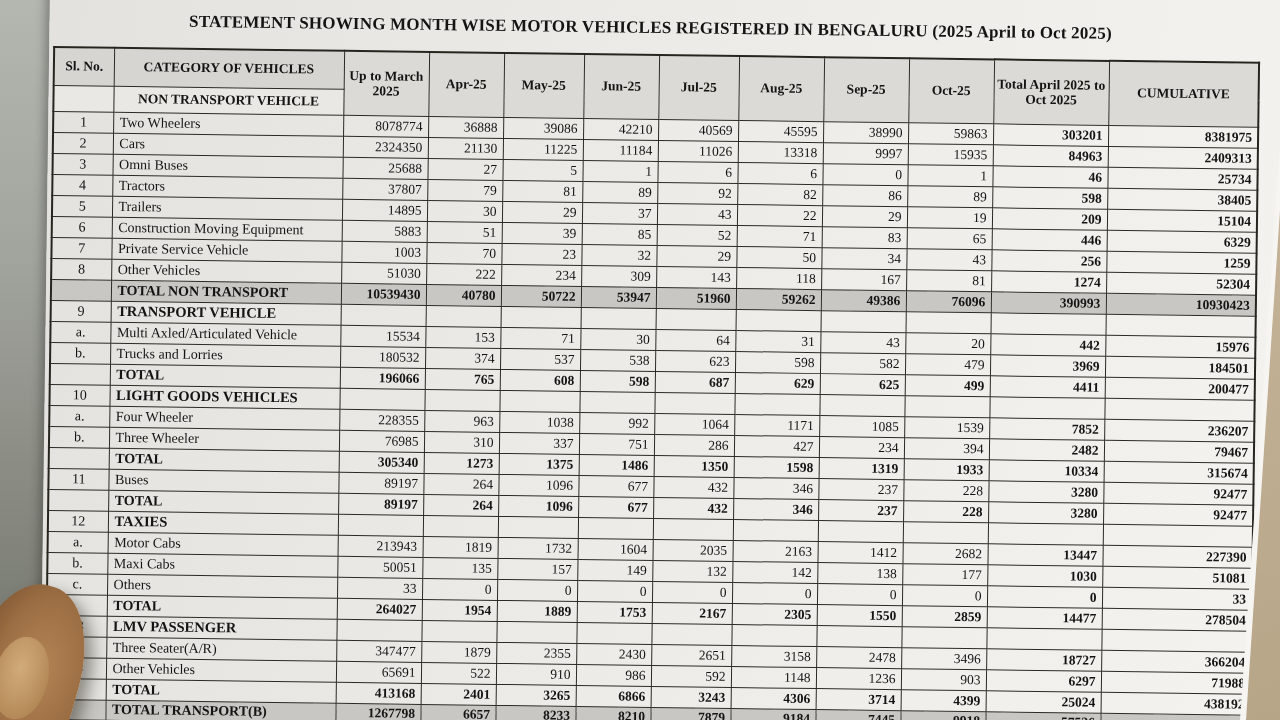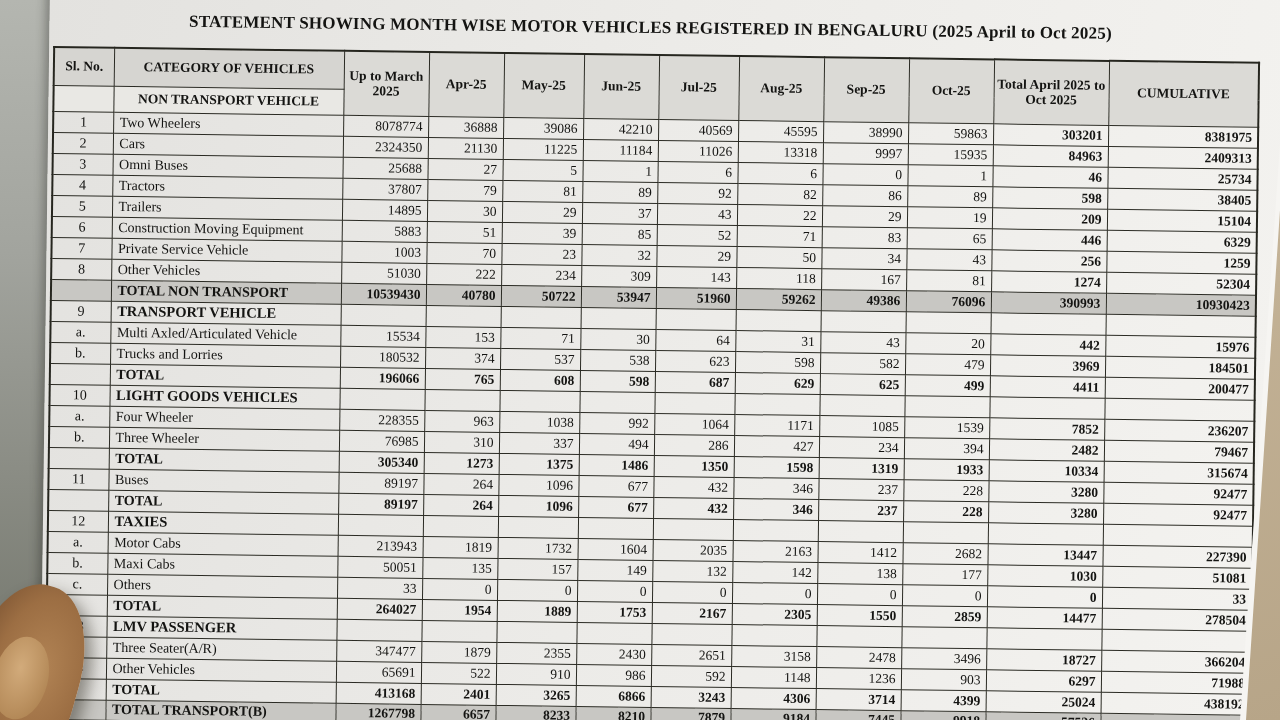--- a/index.html
+++ b/index.html
@@ -318,21 +318,21 @@
           <td class="v v7">1539</td>
           <td class="v v8">7852</td>
           <td class="v v9">236207</td>
         </tr>
         <tr class="row-data">
           <td class="sl">b.</td>
           <td class="cat">Three Wheeler</td>
           <td class="v v0">76985</td>
           <td class="v v1">310</td>
           <td class="v v2">337</td>
-          <td class="v v3">494</td>
+          <td class="v v3">751</td>
           <td class="v v4">286</td>
           <td class="v v5">427</td>
           <td class="v v6">234</td>
           <td class="v v7">394</td>
           <td class="v v8">2482</td>
           <td class="v v9">79467</td>
         </tr>
         <tr class="row-total">
           <td class="sl"></td>
           <td class="cat">TOTAL</td>

